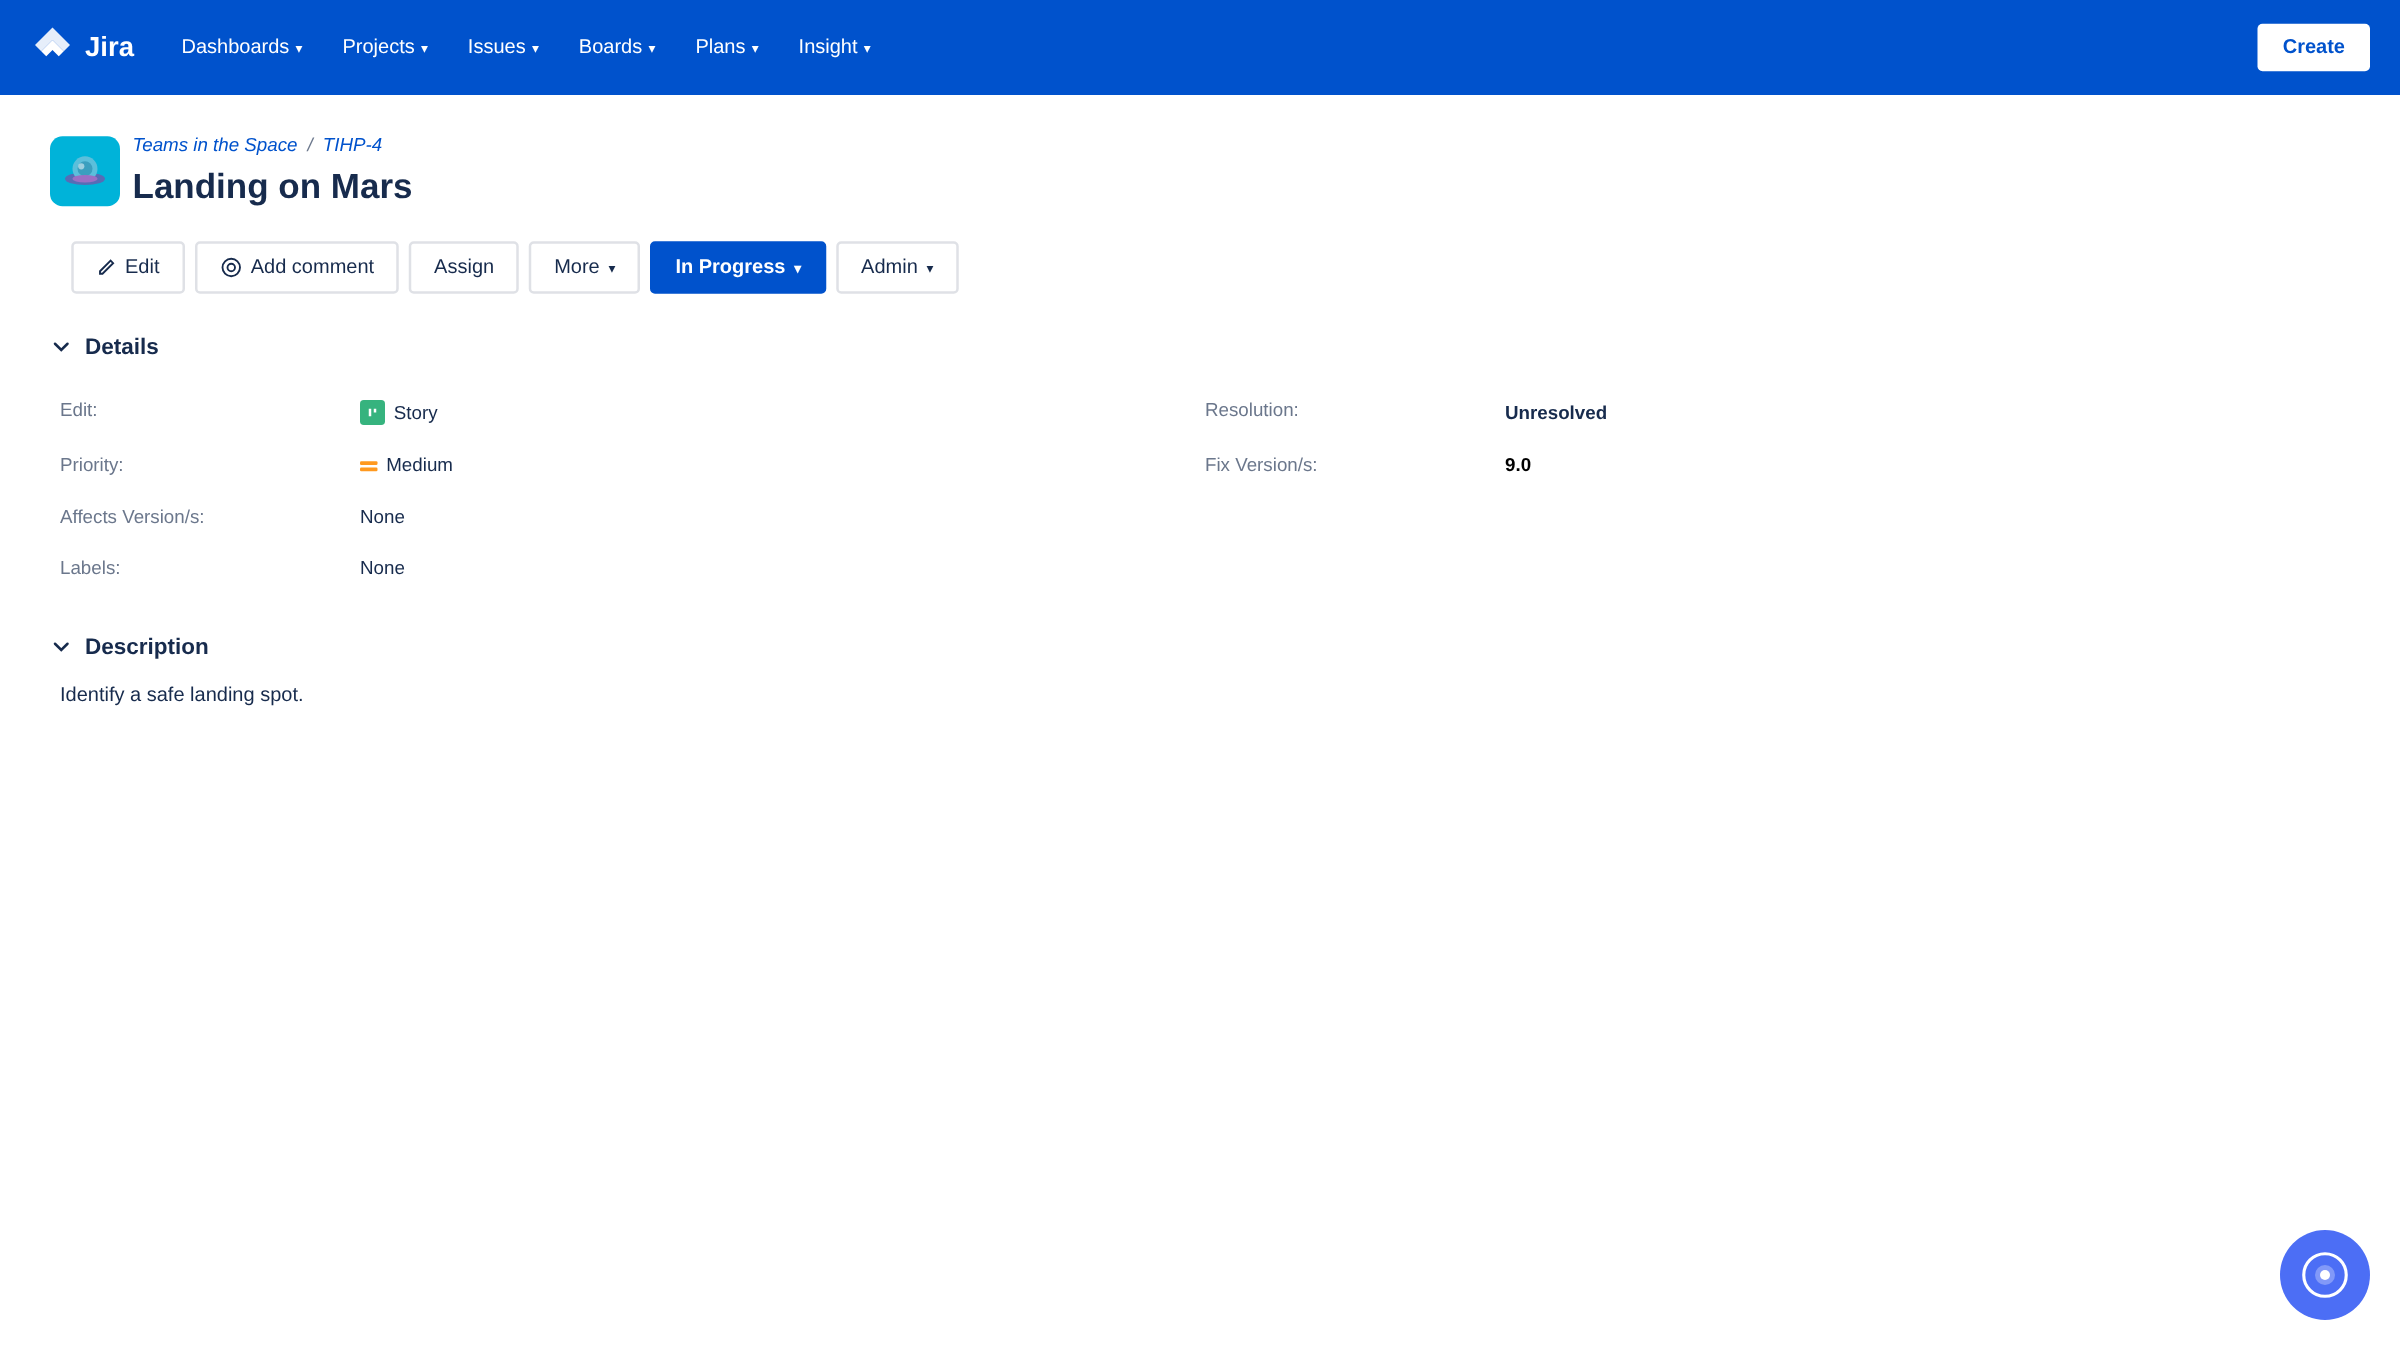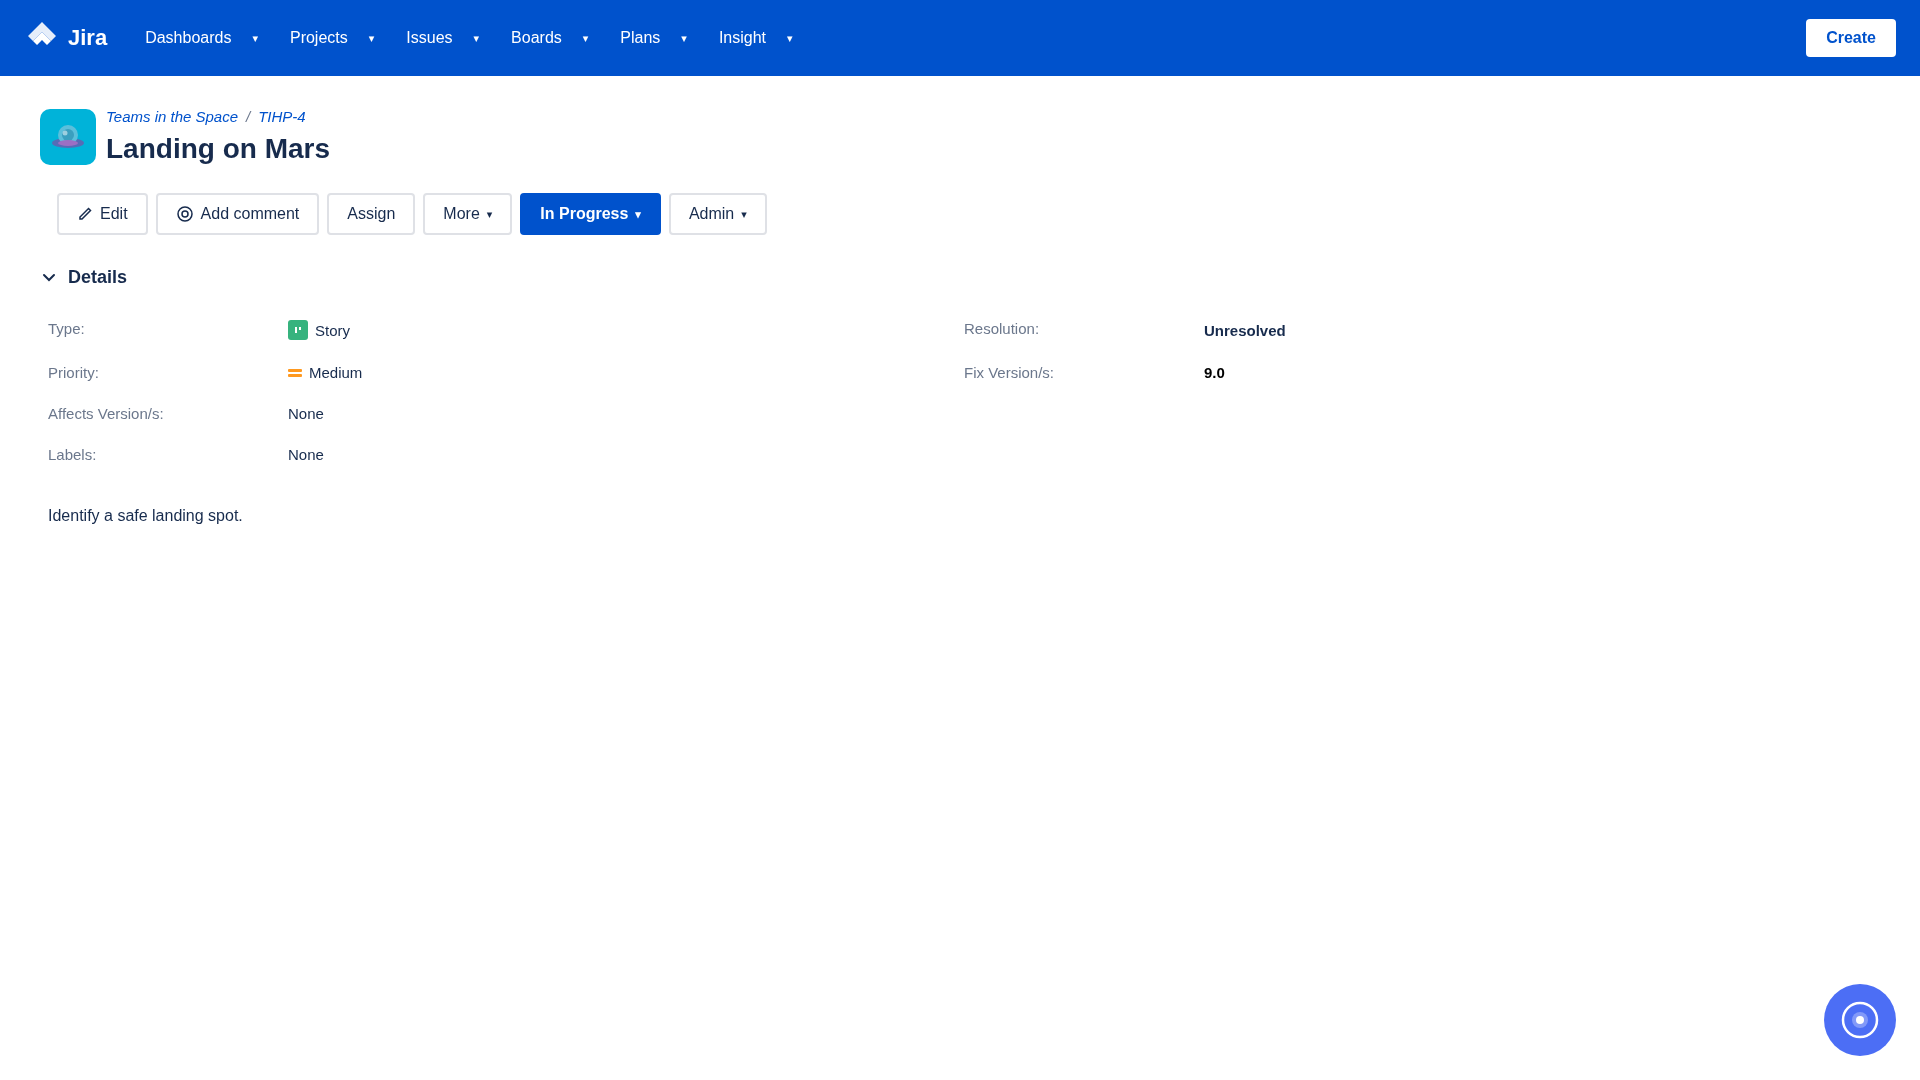--- a/index.html
+++ b/index.html
@@ -35,21 +35,21 @@
       flex: 1;
     }
     .nav-item {
       color: #fff;
       font-size: 16px;
       padding: 8px 14px;
       border-radius: 4px;
       cursor: pointer;
       display: flex;
       align-items: center;
-      gap: 21px;
+      gap: 5px;
       white-space: nowrap;
     }
     .nav-chevron { font-size: 11px; }
     .nav-create {
       background: #fff;
       color: #0052cc;
       font-weight: 700;
       font-size: 16px;
       padding: 10px 20px;
       border-radius: 4px;
@@ -337,21 +337,21 @@
   <div>
     <div class="section-header">
       <svg class="chevron-down" viewBox="0 0 18 18" fill="none">
         <path d="M4 6l5 5 5-5" stroke="#172b4d" stroke-width="2" stroke-linecap="round"></path>
       </svg>
       <span class="section-title">Details</span>
     </div>
 
     <div class="details-grid">
 
-      <div class="detail-label">Type:</div>
+      <div class="detail-label">Edit:</div>
       <div class="detail-value">
         <span class="story-icon">
           <svg width="14" height="14" viewBox="0 0 14 14" fill="none">
             <path d="M2 2h10v10H2V2z" fill="none"></path>
             <path d="M4 4h2v6H4V4zm4 0h2v3H8V4z" fill="white"></path>
           </svg>
         </span>
         <span>Story</span>
       </div>
       <div class="detail-label">Resolution:</div>
@@ -376,20 +376,26 @@
         <div></div>
 
       <div class="detail-label">Labels:</div>
       <div class="detail-value">None</div>
       <div></div>
         <div></div>
     </div>
   </div>
 
   <div class="description-section">
+    <div class="section-header">
+      <svg class="chevron-down" viewBox="0 0 18 18" fill="none">
+        <path d="M4 6l5 5 5-5" stroke="#172b4d" stroke-width="2" stroke-linecap="round"></path>
+      </svg>
+      <span class="section-title">Description</span>
+    </div>
     <p class="description-text">Identify a safe landing spot.</p>
   </div>
 
 </div>
 
 <div class="bottom-right-icon">
   <svg viewBox="0 0 40 40" fill="none" xmlns="http://www.w3.org/2000/svg">
     <circle cx="20" cy="20" r="17" stroke="white" stroke-width="2.5" fill="none"></circle>
     <circle cx="20" cy="20" r="8" fill="white" opacity="0.3"></circle>
     <circle cx="20" cy="20" r="4" fill="white"></circle>

